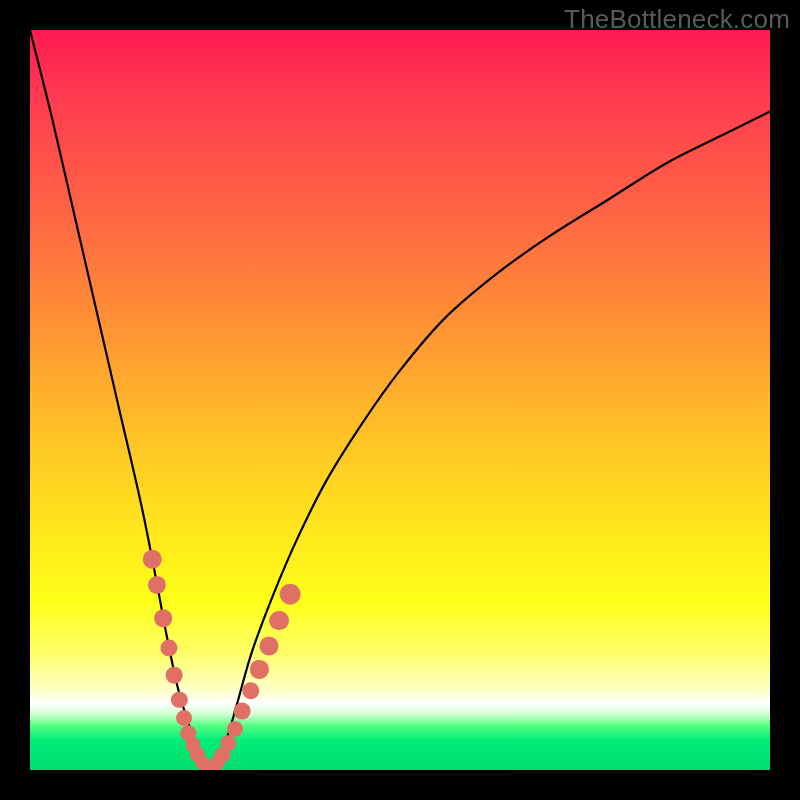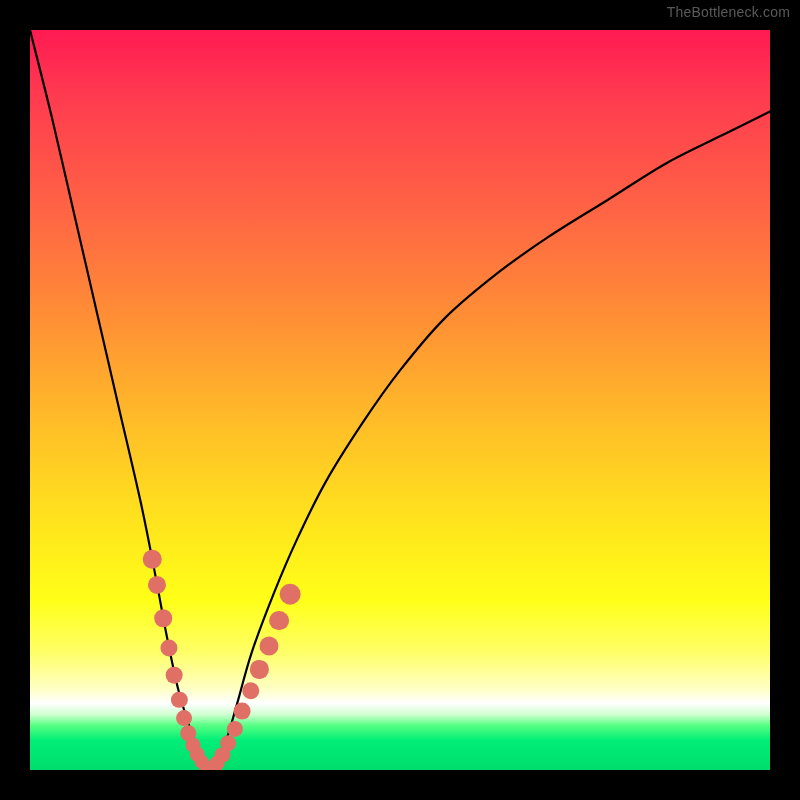--- a/index.html
+++ b/index.html
@@ -57,21 +57,21 @@
   .bead {
     position: absolute;
     background: #e07066;
     border-radius: 50%;
     transform: translate(-50%, -50%);
   }
   .attribution {
     position: absolute;
     top: 4px;
     right: 10px;
-    font-size: 14px;
+    font-size: 26px;
     font-weight: 500;
     color: #5a5a5a;
     letter-spacing: 0.2px;
     white-space: nowrap;
   }
 </style>
 </head>
 <body>
 
 <div class="frame">

